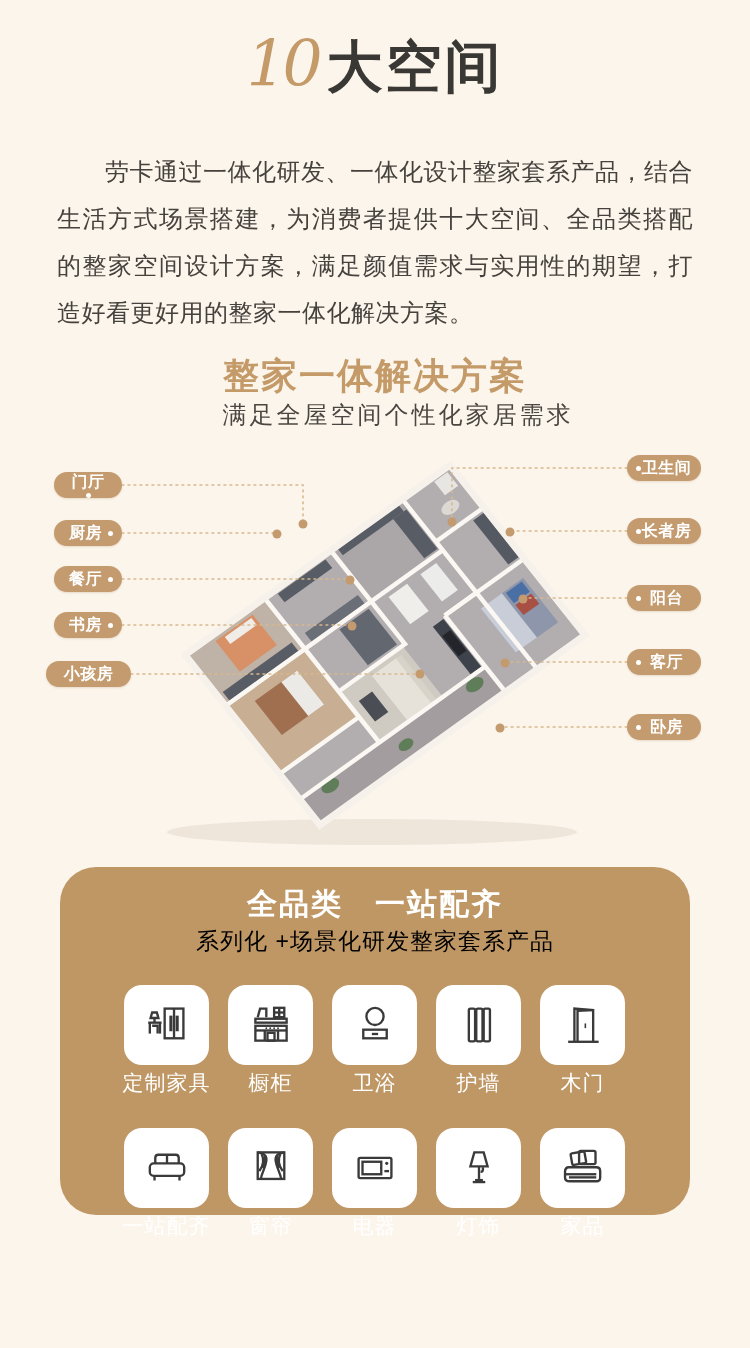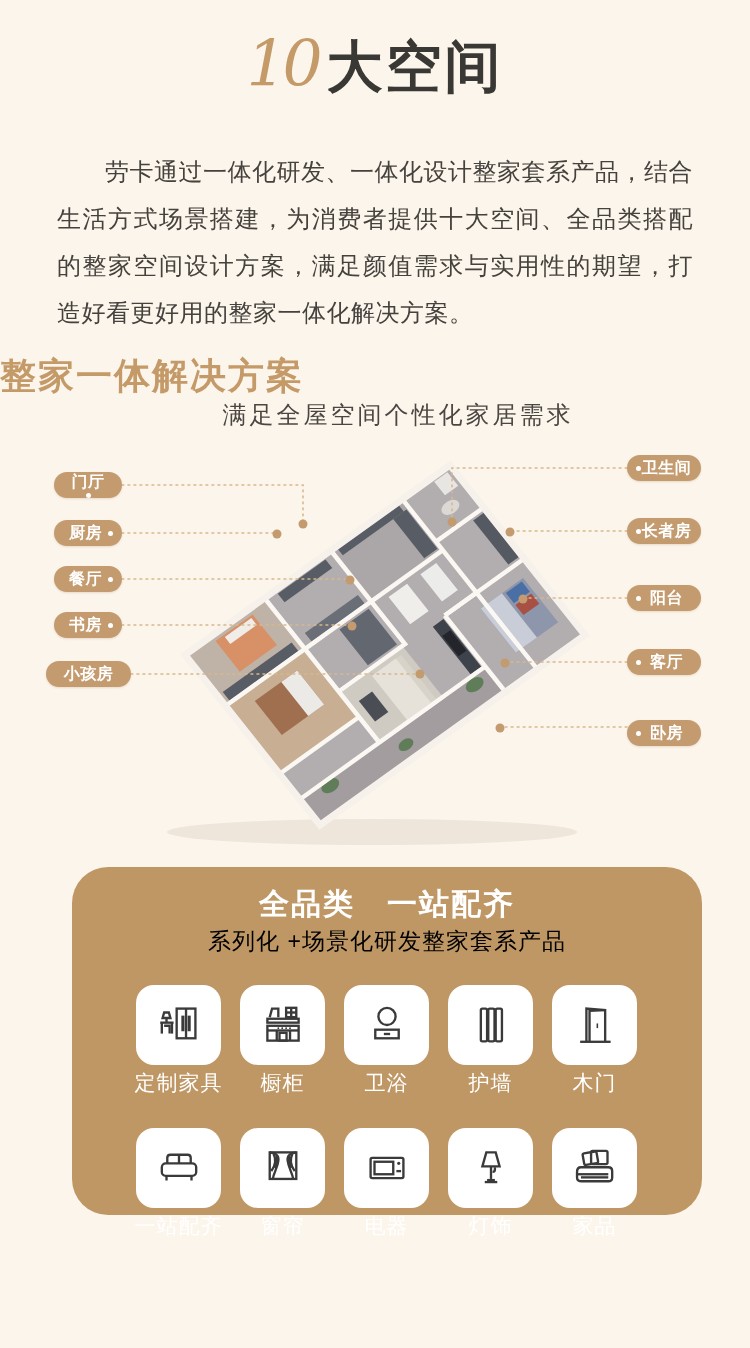--- a/index.html
+++ b/index.html
@@ -12,44 +12,44 @@
         overflow:hidden;font-family:"Liberation Sans","DejaVu Sans",sans-serif;}
   
   .header{position:absolute;top:30px;left:0;right:0;display:flex;justify-content:center;align-items:baseline;gap:8px;}
   .header .num{font-family:"DejaVu Serif",serif;font-style:italic;font-size:63px;line-height:1;
                color:var(--gold);letter-spacing:-4px;font-weight:400;}
   .header .word{font-size:56px;font-weight:bold;color:var(--ink);letter-spacing:3px;}
   
   .intro{position:absolute;top:148px;left:57px;width:636px;font-size:24px;line-height:47px;
          color:var(--body);text-align:justify;text-indent:2em;letter-spacing:.5px;}
   
-  .sol-title{position:absolute;top:352px;left:0;width:100%;
+  .sol-title{position:absolute;top:352px;left:0;width:100%;text-align:center;
              font-size:36px;font-weight:bold;color:var(--gold);letter-spacing:2px;}
   .sol-sub{position:absolute;top:399px;left:0;width:100%;text-align:center;
            font-size:24px;color:#4A4642;letter-spacing:3px;margin-left:23px;}
   
   .plan-area{position:absolute;top:440px;left:0;width:750px;height:412px;}
   .plan-svg,.leader-svg{position:absolute;left:0;top:0;width:750px;height:412px;}
   .pill{position:absolute;height:26px;background:var(--pill);border-radius:13px;color:#fff;
         font-size:16px;font-weight:bold;display:flex;align-items:center;letter-spacing:.5px;
         padding:0 9px;box-shadow:0 1px 2px rgba(140,100,60,.18);}
   .pill .lbl{flex:1;text-align:center;white-space:nowrap;}
   .pill-dot{width:5px;height:5px;background:#fff;border-radius:50%;flex:0 0 auto;}
   #pill-l0{left:54px;top:32px;width:68px;flex-direction:column;}
   #pill-l1{left:54px;top:80px;width:68px;}
   #pill-l2{left:54px;top:126px;width:68px;}
   #pill-l3{left:54px;top:172px;width:68px;}
   #pill-l4{left:46px;top:221px;width:85px;}
   #pill-r0{left:627px;top:15px;width:74px;}
   #pill-r1{left:627px;top:78px;width:74px;}
   #pill-r2{left:627px;top:145px;width:74px;}
   #pill-r3{left:627px;top:209px;width:74px;}
-  #pill-r4{left:627px;top:280px;width:74px;}
-  
-  .category-box{position:absolute;top:867px;left:72px;width:630px;height:348px;
+  #pill-r4{left:627px;top:274px;width:74px;}
+  
+  .category-box{position:absolute;top:867px;left:60px;width:630px;height:348px;
                 background:var(--box);border-radius:36px;}
   .cat-title{position:absolute;top:17px;left:0;width:100%;text-align:center;color:#fff;
              font-size:30px;font-weight:bold;letter-spacing:2px;}
   .cat-sub{position:absolute;top:59px;left:0;width:100%;text-align:center;color:#000000;
            font-size:23px;letter-spacing:1px;}
   .cards{position:absolute;top:118px;left:64px;display:grid;
          grid-template-columns:repeat(5,85px);column-gap:19px;row-gap:2px;}
   .card-cell{width:85px;height:141px;display:flex;flex-direction:column;align-items:center;}
   .card{width:85px;height:80px;background:#fff;border-radius:18px;
         display:flex;align-items:center;justify-content:center;}

